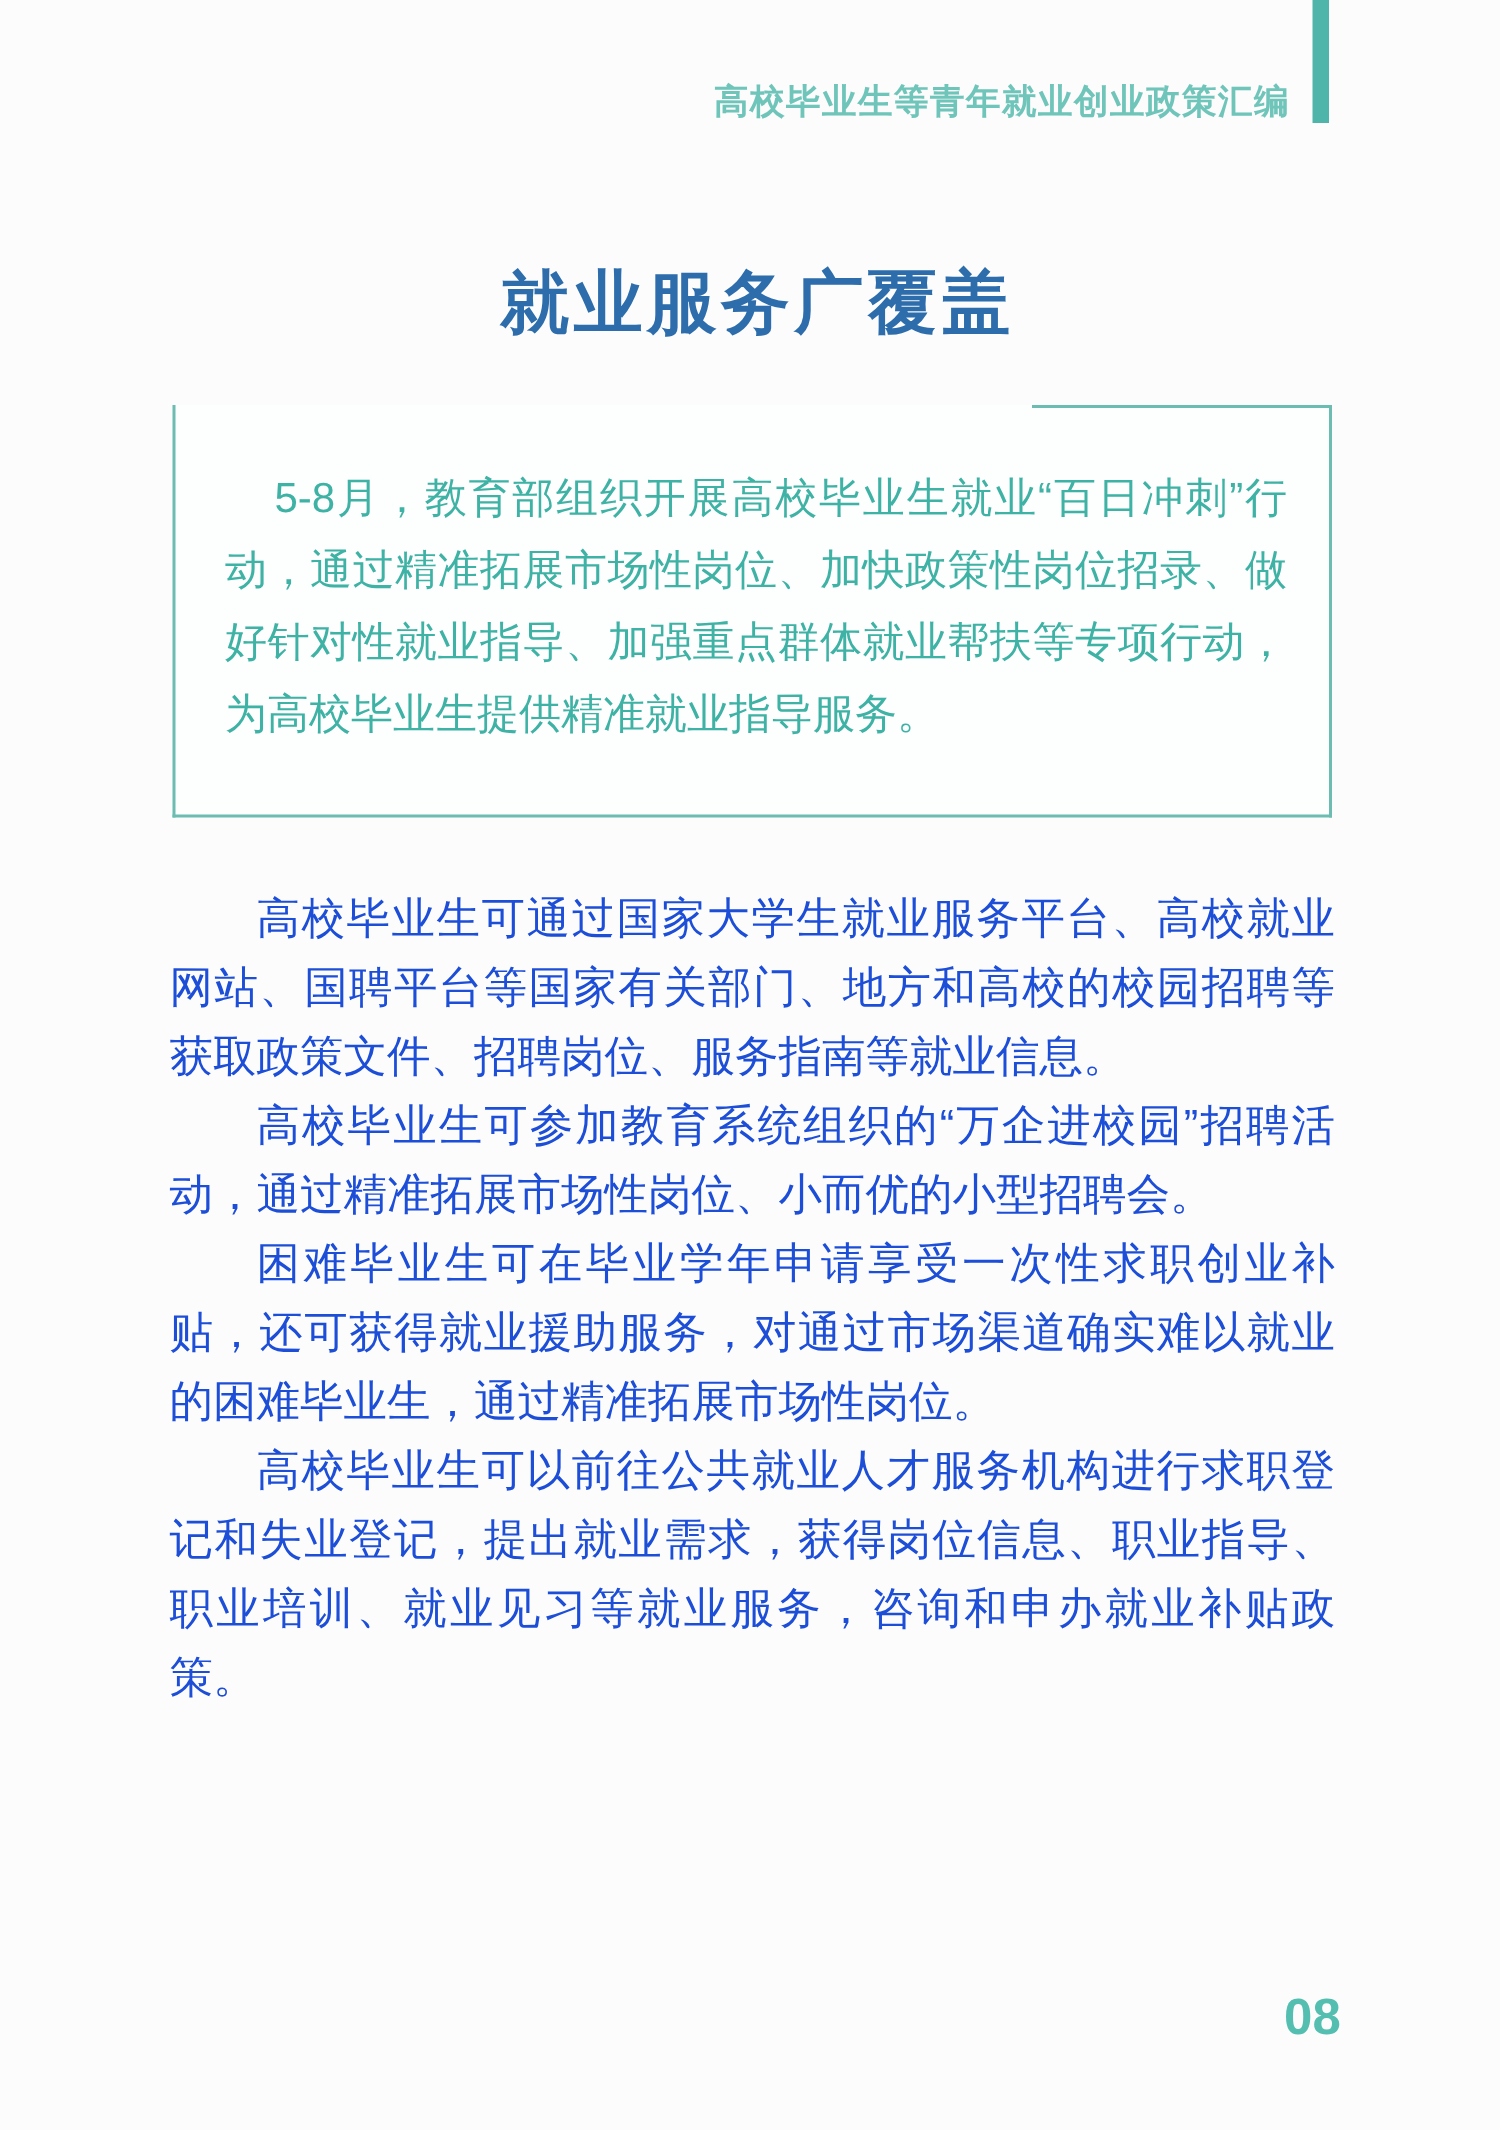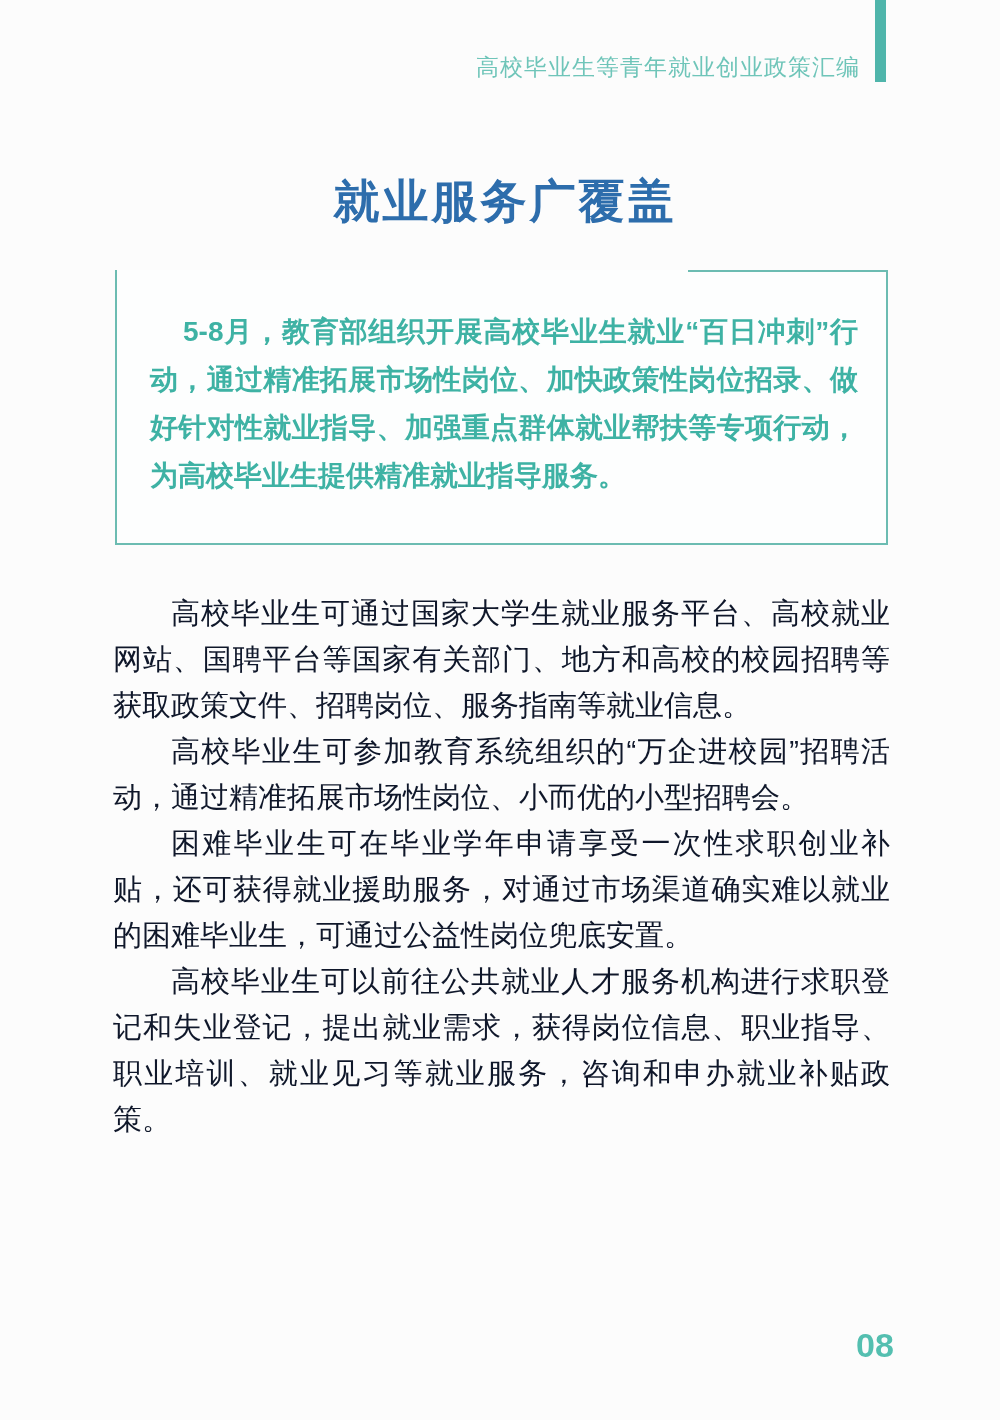--- a/index.html
+++ b/index.html
@@ -12,21 +12,21 @@
     position: relative;
     width: 1000px; height: 1420px;
     background: #fcfcfc;
     overflow: hidden;
   }
   
   .header-title {
     position: absolute;
     top: 52px; right: 140px;
     font-size: 23px;
-    font-weight: normal;
+    font-weight: bold;
     letter-spacing: 1px;
     color: #6fc5b9;
     white-space: nowrap;
   }
   .header-bar {
     position: absolute;
     top: 0; right: 114px;
     width: 11px; height: 82px;
     background: #4fb5ab;
   }
@@ -60,30 +60,30 @@
     background: #6cbcb2;
   }
   .callout-text {
     margin: 0;
     padding: 38px 28px 0 33px;
     font-size: 28px;
     line-height: 48px;
     color: #3eb2a4;
     text-align: justify;
     text-indent: 33px;
-    font-weight: 700;
+    font-weight: 400;
   }
   
   .body-text {
     position: absolute;
     top: 590px; left: 113px;
     width: 777px;
     font-size: 29px;
     line-height: 46px;
-    color: #0f172a;
+    color: #1d4ed8;
     text-align: justify;
   }
   .body-text p {
     margin: 0;
     text-indent: 2em;
   }
   
   .page-number {
     position: absolute;
     top: 1316px; left: 853px;
@@ -106,19 +106,19 @@
   <h1 class="page-title">就业服务广覆盖</h1>
 
   <div class="callout">
     <span class="callout-topline"></span>
     <p class="callout-text">5-8月，教育部组织开展高校毕业生就业“百日冲刺”行动，通过精准拓展市场性岗位、加快政策性岗位招录、做好针对性就业指导、加强重点群体就业帮扶等专项行动，为高校毕业生提供精准就业指导服务。</p>
   </div>
 
   <div class="body-text">
     <p>高校毕业生可通过国家大学生就业服务平台、高校就业网站、国聘平台等国家有关部门、地方和高校的校园招聘等获取政策文件、招聘岗位、服务指南等就业信息。</p>
     <p>高校毕业生可参加教育系统组织的“万企进校园”招聘活动，通过精准拓展市场性岗位、小而优的小型招聘会。</p>
-    <p>困难毕业生可在毕业学年申请享受一次性求职创业补贴，还可获得就业援助服务，对通过市场渠道确实难以就业的困难毕业生，可通过公益性岗位兜底安置。</p>
+    <p>困难毕业生可在毕业学年申请享受一次性求职创业补贴，还可获得就业援助服务，对通过市场渠道确实难以就业的困难毕业生，通过精准拓展市场性岗位。</p>
     <p>高校毕业生可以前往公共就业人才服务机构进行求职登记和失业登记，提出就业需求，获得岗位信息、职业指导、职业培训、就业见习等就业服务，咨询和申办就业补贴政策。</p>
   </div>
 
   <div class="page-number">08</div>
 
 </div>
 
 </body></html>

